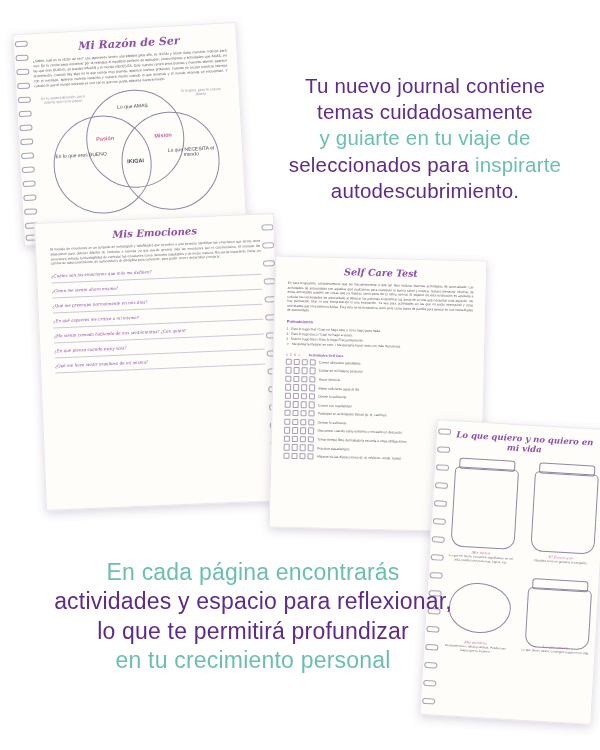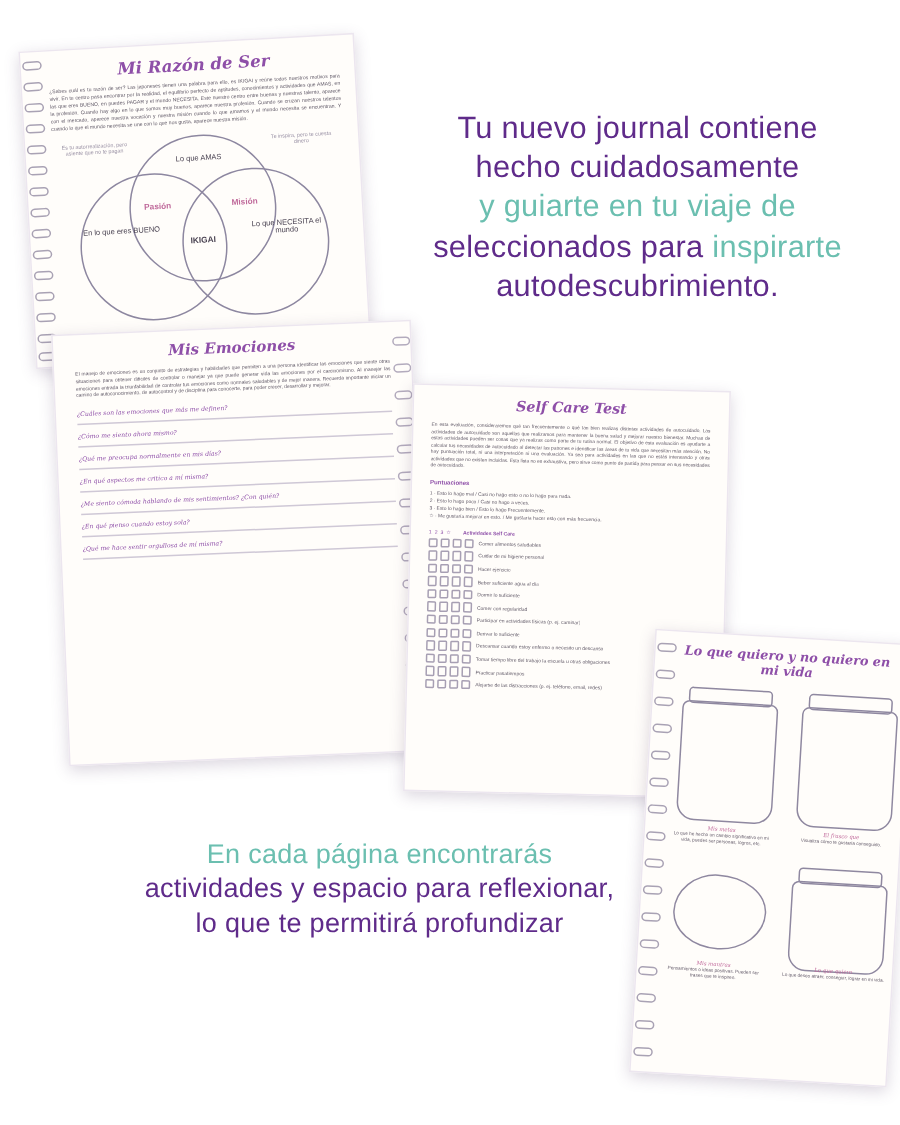--- a/index.html
+++ b/index.html
@@ -22,21 +22,21 @@
     margin-top:13px;
   }
   #headline-top{
     left:262px;top:60px;width:326px;
     font-size:20.5px;
     color:#5f2b8a;
   }
   #headline-top .accent{color:#6bbfb0;}
   #headline-bottom{
     left:38px;top:545px;width:430px;
-    font-size:18px;
+    font-size:23px;
     color:#5f2b8a;
   }
   #headline-bottom .accent{color:#6bbfb0;}
   .headline .line{display:block;}
 
   
   .page{
     position:absolute;
     background:#fffdfa;
     box-shadow:0 3px 10px rgba(90,70,110,.22);
@@ -391,25 +391,26 @@
       </div>
       <div style="position:absolute;left:80px;top:182px;width:70px;">
         <div class="jar-cap">Lo que quiero</div>
         <div class="jar-sub">Lo que deseo atraer, conseguir, lograr en mi vida.</div>
       </div>
     </div>
   </div>
 
   <div class="headline" id="headline-top">
     <span class="line">Tu nuevo journal contiene</span>
-    <span class="line">hecho cuidadosamente</span>
+    <span class="line">temas cuidadosamente</span>
     <span class="line accent">y guiarte en tu viaje de</span>
     <span class="line"><span>seleccionados para </span><span class="accent">inspirarte</span></span>
     <span class="line">autodescubrimiento.</span>
   </div>
 
   <div class="headline" id="headline-bottom">
     <span class="line accent">En cada página encontrarás</span>
     <span class="line">actividades y espacio para reflexionar,</span>
     <span class="line">lo que te permitirá profundizar</span>
+    <span class="line accent">en tu crecimiento personal</span>
   </div>
 
 </div>
 
 </body></html>

